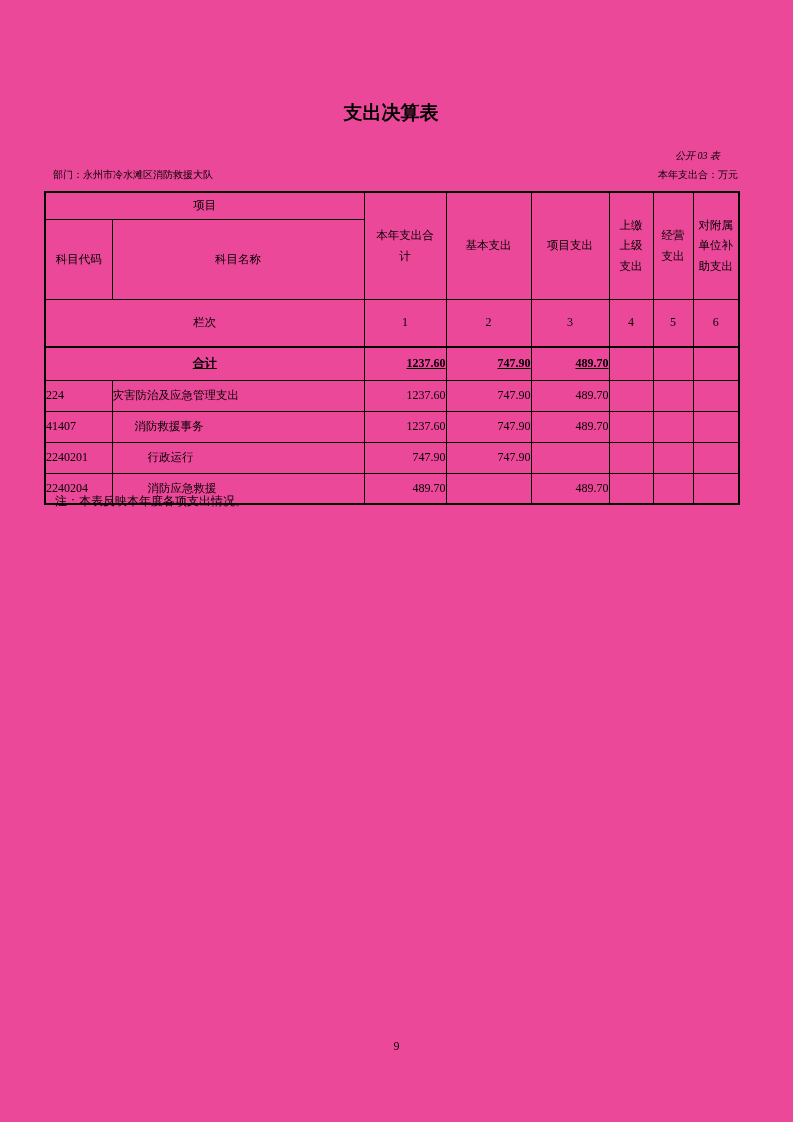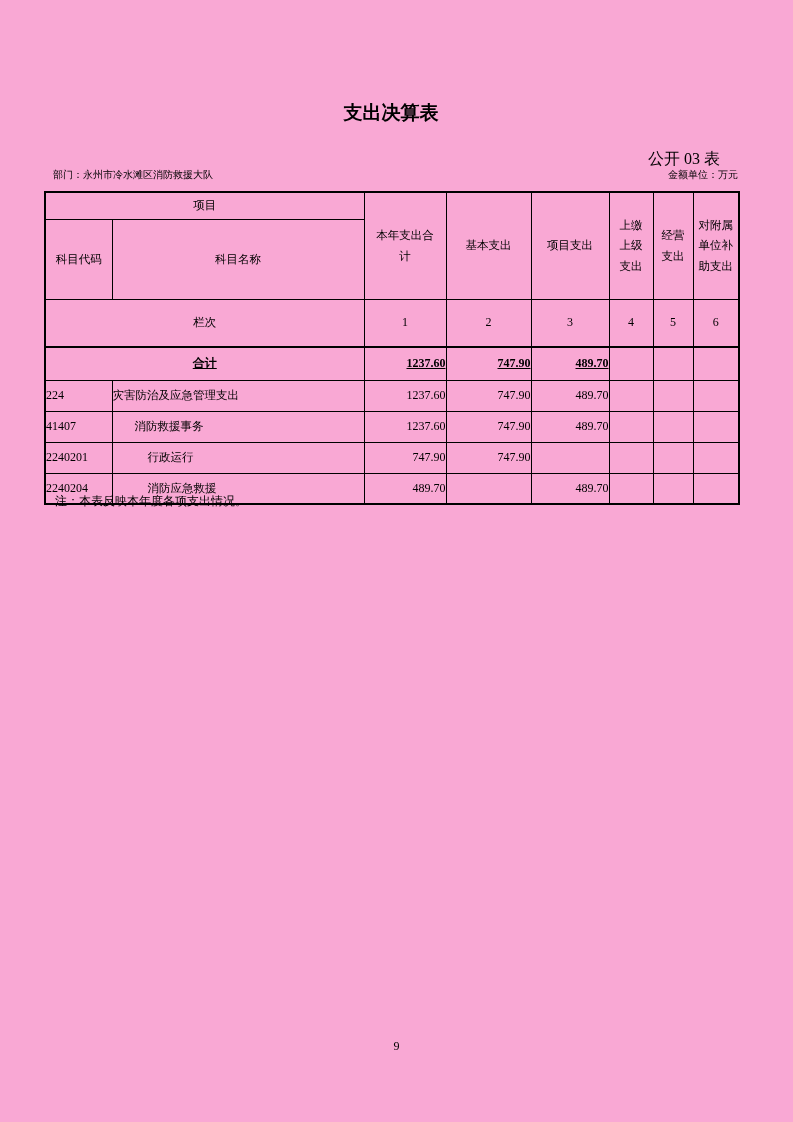--- a/index.html
+++ b/index.html
@@ -2,37 +2,38 @@
 <html><head>
 <meta charset="utf-8">
 <style>
   * { box-sizing: border-box; }
   html, body { margin: 0; padding: 0; background: #e8e8e8; }
   .page {
     position: relative;
     width: 793px;
     height: 1122px;
     margin: 0 auto;
-    background: #f9a8d4;
+    background: #ec4899;
     font-family: "Liberation Serif", "DejaVu Serif", serif;
     color: #000;
   }
   .title {
     position: absolute;
     top: 100px; left: 44px; width: 694px;
     text-align: center;
     font-size: 19px;
     font-weight: bold;
   }
   .sheet-label {
     position: absolute;
     top: 149px; left: 44px; width: 694px;
     text-align: right;
     padding-right: 18px;
-    font-size: 16px;
+    font-size: 10px;
+    font-style: italic;
   }
   .meta-row {
     position: absolute;
     top: 168px; left: 44px; width: 694px;
     display: flex;
     justify-content: space-between;
     align-items: flex-end;
     font-size: 10px;
   }
   .meta-row .dept { padding-left: 9px; }
@@ -86,21 +87,21 @@
 <body>
 
 <div class="page">
 
   <div class="title">支出决算表</div>
 
   <div class="sheet-label">公开 03 表</div>
 
   <div class="meta-row">
     <span class="dept">部门：永州市冷水滩区消防救援大队</span>
-    <span class="unit">金额单位：万元</span>
+    <span class="unit">本年支出合：万元</span>
   </div>
 
   <table class="acct">
     <colgroup>
       <col style="width:67px">
         <col style="width:252px">
         <col style="width:82px">
         <col style="width:85px">
       <col style="width:78px">
         <col style="width:44px">

